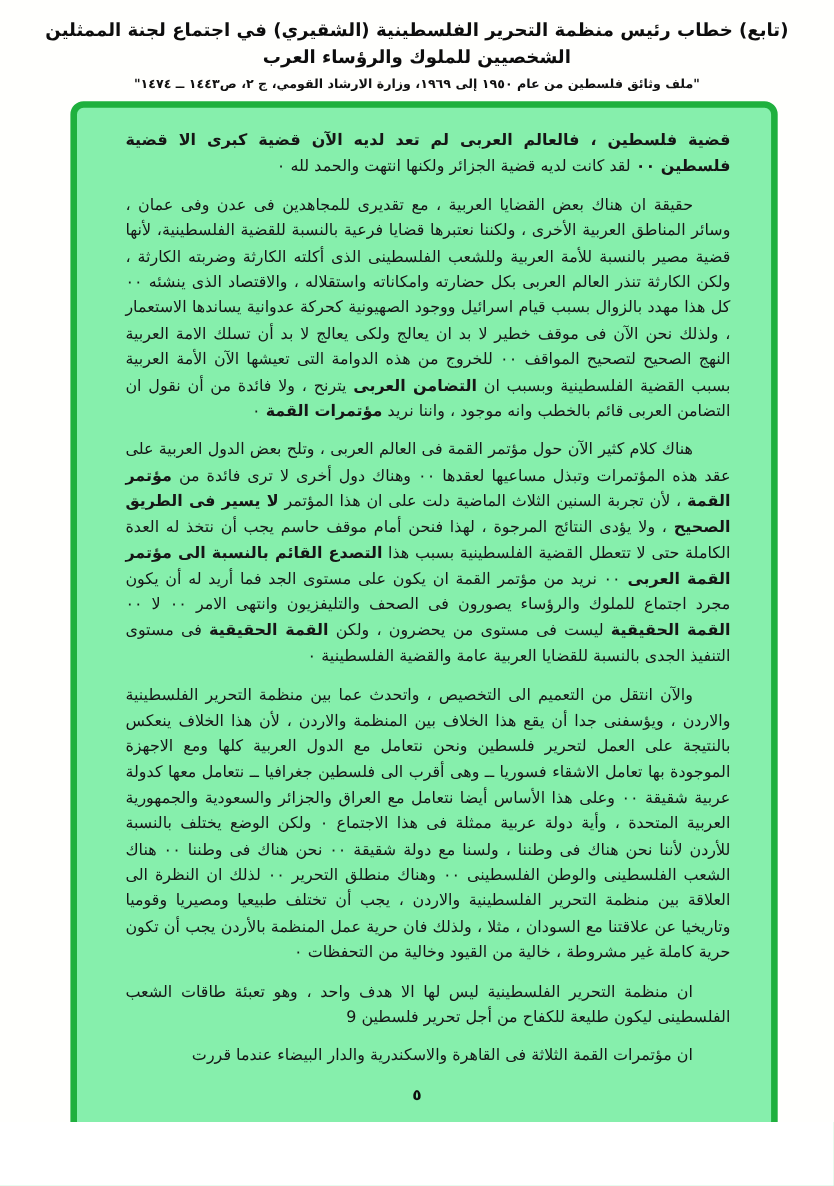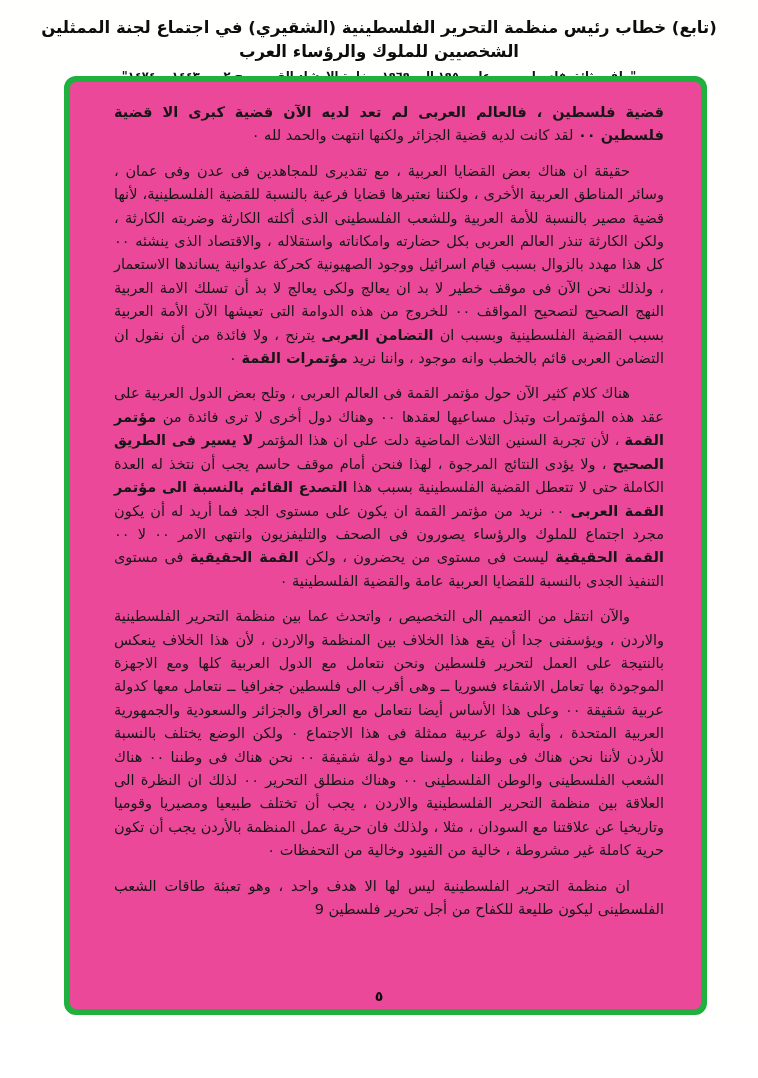--- a/index.html
+++ b/index.html
@@ -33,27 +33,27 @@
     text-align: center;
     font-weight: bold;
     font-size: 11.5px;
     line-height: 18px;
     margin-top: 3px;
     color: #111;
   }
   .frame {
     position: absolute;
     left: 64px;
-    top: 76px;
+    top: 92px;
     width: 643px;
     height: 939px;
     box-sizing: border-box;
     border: 6px solid #1fb03e;
     border-radius: 12px;
-    background: #ec4899;
+    background: #86efac;
     overflow: hidden;
   }
   .body-text {
     direction: rtl;
     text-align: justify;
     padding: 19px 37px 0 44px;
     font-size: 14.5px;
     line-height: 23.4px;
     color: #161616;
   }
@@ -88,18 +88,19 @@
     <div class="title-source">"ملف وثائق فلسطين من عام ١٩٥٠ إلى ١٩٦٩، وزارة الارشاد القومي، ج ٢، ص١٤٤٣ ــ ١٤٧٤"</div>
   </div>
 
   <div class="frame">
     <div class="body-text">
         <p class="para"><span class="bold">قضية فلسطين ، فالعالم العربى لم تعد لديه الآن قضية كبرى الا قضية فلسطين ٠٠</span><span> لقد كانت لديه قضية الجزائر ولكنها انتهت والحمد لله ٠</span></p>
         <p class="para indent"><span>حقيقة ان هناك بعض القضايا العربية ، مع تقديرى للمجاهدين فى عدن وفى عمان ، وسائر المناطق العربية الأخرى ، ولكننا نعتبرها قضايا فرعية بالنسبة للقضية الفلسطينية، لأنها قضية مصير بالنسبة للأمة العربية وللشعب الفلسطينى الذى أكلته الكارثة وضربته الكارثة ، ولكن الكارثة تنذر العالم العربى بكل حضارته وامكاناته واستقلاله ، والاقتصاد الذى ينشئه ٠٠ كل هذا مهدد بالزوال بسبب قيام اسرائيل ووجود الصهيونية كحركة عدوانية يساندها الاستعمار ، ولذلك نحن الآن فى موقف خطير لا بد ان يعالج ولكى يعالج لا بد أن تسلك الامة العربية النهج الصحيح لتصحيح المواقف ٠٠ للخروج من هذه الدوامة التى تعيشها الآن الأمة العربية بسبب القضية الفلسطينية وبسبب ان </span><span class="bold">التضامن العربى</span><span> يترنح ، ولا فائدة من أن نقول ان التضامن العربى قائم بالخطب وانه موجود ، واننا نريد </span><span class="bold">مؤتمرات القمة</span><span> ٠</span></p>
         <p class="para indent"><span>هناك كلام كثير الآن حول مؤتمر القمة فى العالم العربى ، وتلح بعض الدول العربية على عقد هذه المؤتمرات وتبذل مساعيها لعقدها ٠٠ وهناك دول أخرى لا ترى فائدة من </span><span class="bold">مؤتمر القمة</span><span> ، لأن تجربة السنين الثلاث الماضية دلت على ان هذا المؤتمر </span><span class="bold">لا يسير فى الطريق الصحيح</span><span> ، ولا يؤدى النتائج المرجوة ، لهذا فنحن أمام موقف حاسم يجب أن نتخذ له العدة الكاملة حتى لا تتعطل القضية الفلسطينية بسبب هذا </span><span class="bold">التصدع القائم بالنسبة الى مؤتمر القمة العربى</span><span> ٠٠ نريد من مؤتمر القمة ان يكون على مستوى الجد فما أريد له أن يكون مجرد اجتماع للملوك والرؤساء يصورون فى الصحف والتليفزيون وانتهى الامر ٠٠ لا ٠٠ </span><span class="bold">القمة الحقيقية</span><span> ليست فى مستوى من يحضرون ، ولكن </span><span class="bold">القمة الحقيقية</span><span> فى مستوى التنفيذ الجدى بالنسبة للقضايا العربية عامة والقضية الفلسطينية ٠</span></p>
         <p class="para indent"><span>والآن انتقل من التعميم الى التخصيص ، واتحدث عما بين منظمة التحرير الفلسطينية والاردن ، ويؤسفنى جدا أن يقع هذا الخلاف بين المنظمة والاردن ، لأن هذا الخلاف ينعكس بالنتيجة على العمل لتحرير فلسطين ونحن نتعامل مع الدول العربية كلها ومع الاجهزة الموجودة بها تعامل الاشقاء فسوريا ــ وهى أقرب الى فلسطين جغرافيا ــ نتعامل معها كدولة عربية شقيقة ٠٠ وعلى هذا الأساس أيضا نتعامل مع العراق والجزائر والسعودية والجمهورية العربية المتحدة ، وأية دولة عربية ممثلة فى هذا الاجتماع ٠ ولكن الوضع يختلف بالنسبة للأردن لأننا نحن هناك فى وطننا ، ولسنا مع دولة شقيقة ٠٠ نحن هناك فى وطننا ٠٠ هناك الشعب الفلسطينى والوطن الفلسطينى ٠٠ وهناك منطلق التحرير ٠٠ لذلك ان النظرة الى العلاقة بين منظمة التحرير الفلسطينية والاردن ، يجب أن تختلف طبيعيا ومصيريا وقوميا وتاريخيا عن علاقتنا مع السودان ، مثلا ، ولذلك فان حرية عمل المنظمة بالأردن يجب أن تكون حرية كاملة غير مشروطة ، خالية من القيود وخالية من التحفظات ٠</span></p>
         <p class="para indent"><span>ان منظمة التحرير الفلسطينية ليس لها الا هدف واحد ، وهو تعبئة طاقات الشعب الفلسطينى ليكون طليعة للكفاح من أجل تحرير فلسطين 9</span></p>
+        <p class="para indent"><span>ان مؤتمرات القمة الثلاثة فى القاهرة والاسكندرية والدار البيضاء عندما قررت</span></p>
       </div>
   </div>
 
   <div class="page-number">٥</div>
 
 </div>
 
 </body></html>

